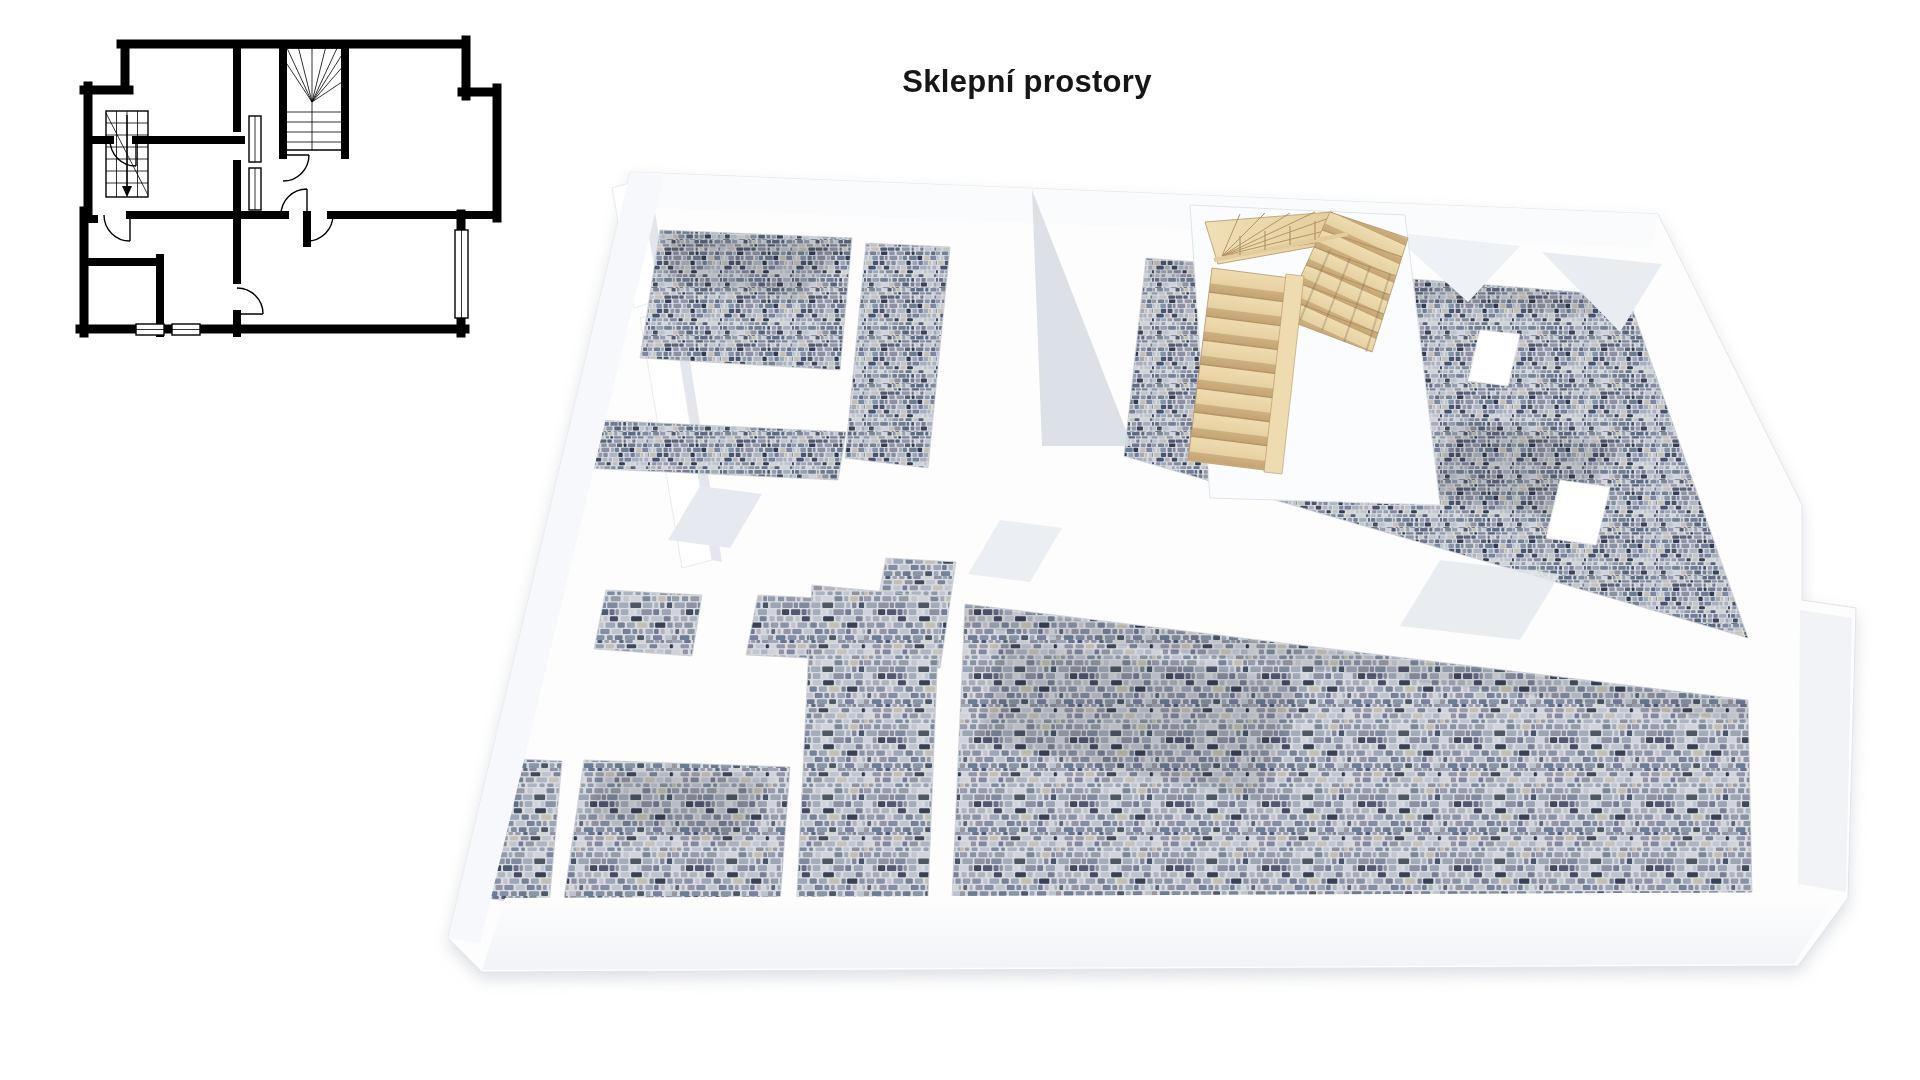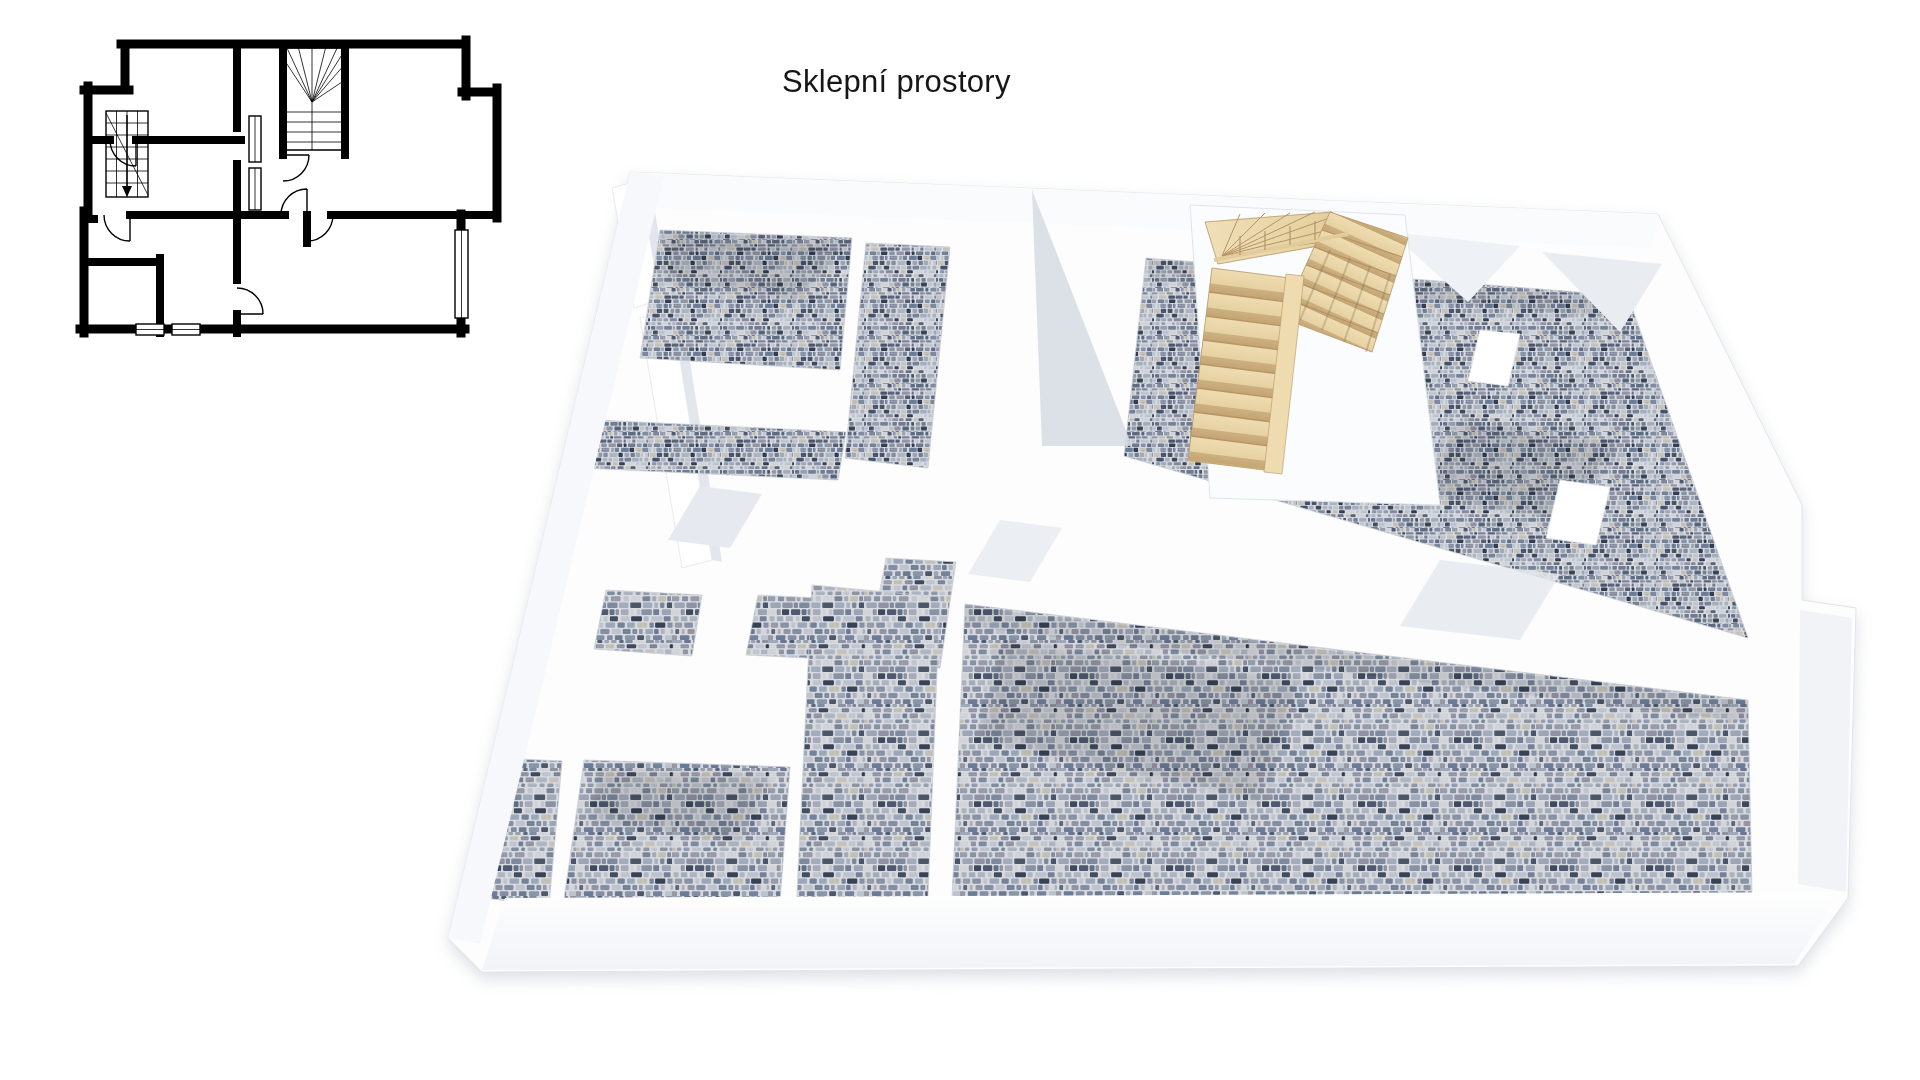--- a/index.html
+++ b/index.html
@@ -3,22 +3,22 @@
 <meta charset="utf-8">
 <style>
   :root{
     --page-bg:#ffffff; --plan-ink:#000000; --wall-white:#fdfdfe; --wall-shade:#e4e8ee;
     --band-shade:#f2f4f8; --wood-light:#eedcb0; --wood-mid:#e3cc9b; --wood-dark:#c9ab7a;
     --wood-line:#b59467; --stone-base:#d8dade; --shadow:#9aa2b0;
   }
   html,body{margin:0;padding:0;width:1920px;height:1080px;overflow:hidden;
     background:var(--page-bg);font-family:"Liberation Sans",sans-serif;}
   .stage{position:relative;width:1920px;height:1080px;}
-  .title{position:absolute;left:782px;top:64px;width:490px;text-align:left;
-    font-size:31px;font-weight:400;color:#161616;letter-spacing:.3px;}
+  .title{position:absolute;left:782px;top:64px;width:490px;text-align:center;
+    font-size:31px;font-weight:700;color:#161616;letter-spacing:.3px;}
   svg{position:absolute;left:0;top:0;}
   .wall9{stroke:var(--plan-ink);stroke-width:9;fill:none;stroke-linecap:square;}
   .wall8{stroke:var(--plan-ink);stroke-width:8;fill:none;stroke-linecap:square;}
   .thin{stroke:var(--plan-ink);stroke-width:1.4;fill:none;}
   .hair{stroke:var(--plan-ink);stroke-width:.8;fill:none;}
   .winrect{fill:#ffffff;stroke:var(--plan-ink);stroke-width:1.4;}
   .floor{stroke:#c9ced6;stroke-width:.8;}
   .ao{fill:#000000;opacity:.07;}
   .soft{fill:#000000;opacity:.10;}
 </style>

